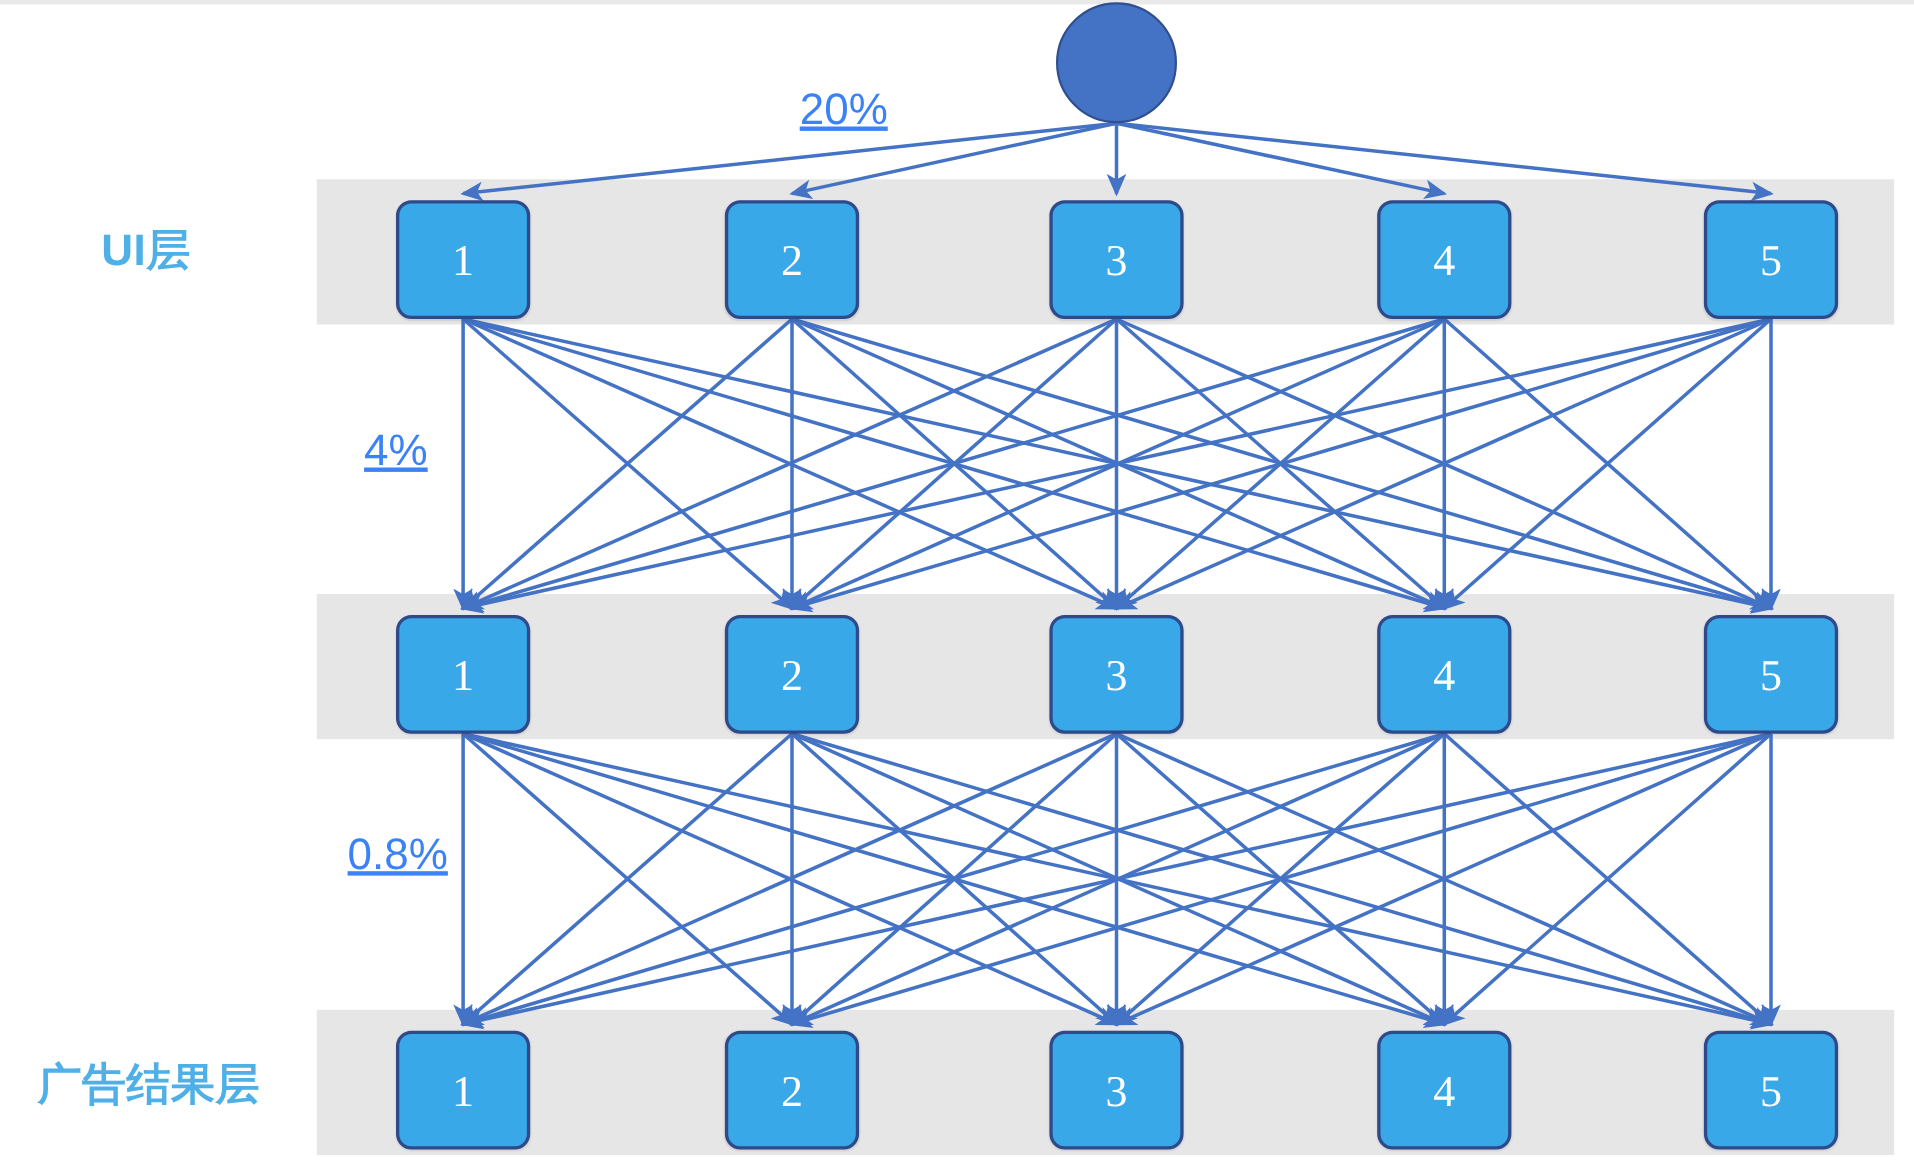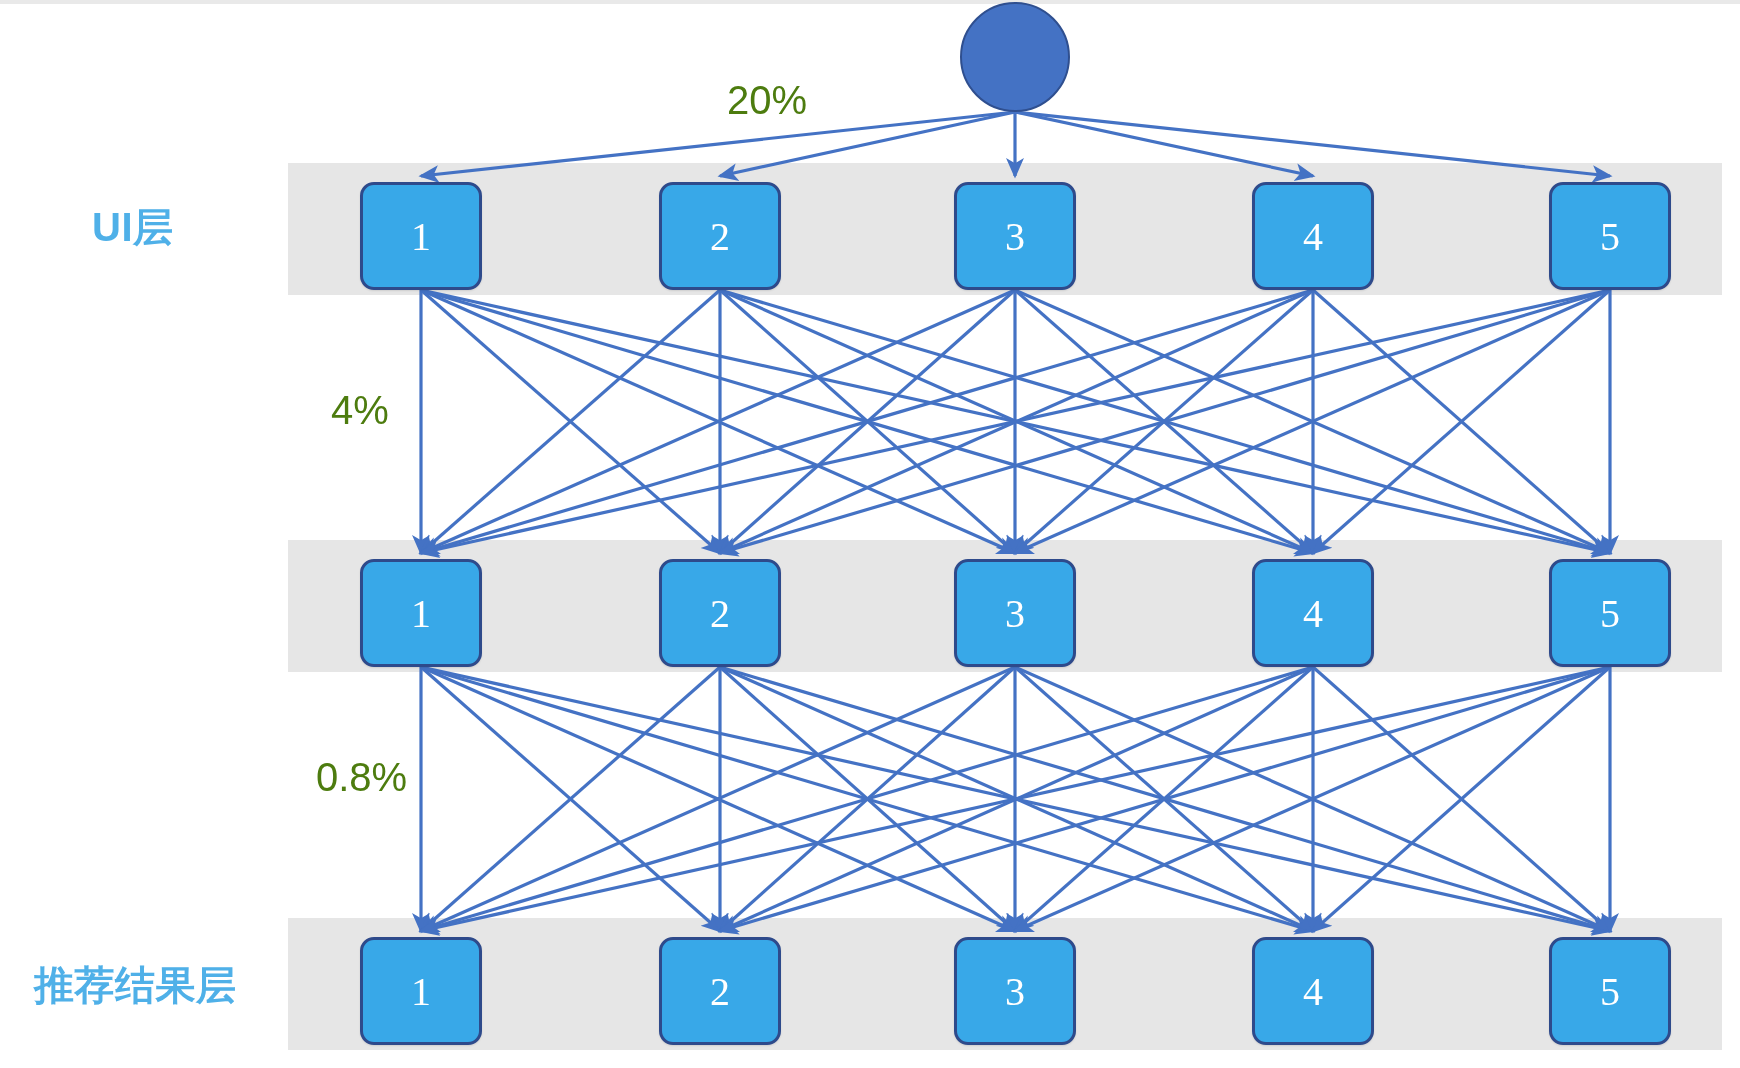--- a/index.html
+++ b/index.html
@@ -56,24 +56,25 @@
   }
   .root-node {
     position: absolute;
     box-sizing: border-box;
     border-radius: 50%;
     background: #4472c4;
     border: 2px solid #2f4f8f;
   }
   .pct {
     position: absolute;
-    color: #4d7c0f;
+    color: #3b82f6;
     font-size: 40px;
     font-family: "Liberation Sans", sans-serif;
     white-space: nowrap;
+    text-decoration: underline;
   }
   .topbar {
     position: absolute;
     left: 0;
     top: 0;
     width: 1740px;
     height: 4px;
     background: #e9e9e9;
   }
 </style>
@@ -149,21 +150,21 @@
         <line x1="1610" y1="667" x2="720" y2="931"></line>
         <line x1="1610" y1="667" x2="1015" y2="931"></line>
         <line x1="1610" y1="667" x2="1313" y2="931"></line>
         <line x1="1610" y1="667" x2="1610" y2="931"></line>
       </g>
   </svg>
 
   <div class="root-node" style="left:960px; top:2px; width:110px; height:110px;"></div>
 
   <div class="layer-label" style="left:92px; top:200px; font-size:40px;">UI层</div>
-  <div class="layer-label" style="left:34px; top:958px; font-size:40px;">推荐结果层</div>
+  <div class="layer-label" style="left:34px; top:958px; font-size:40px;">广告结果层</div>
 
   <div class="pct" style="left:727px; top:78px;">20%</div>
   <div class="pct" style="left:331px; top:388px;">4%</div>
   <div class="pct" style="left:316px; top:755px;text-align:center;">0.8%</div>
 
   <div class="node" style="left:360px; top:182px; width:122px; height:108px;">1</div>
   <div class="node" style="left:659px; top:182px; width:122px; height:108px;">2</div>
   <div class="node" style="left:954px; top:182px; width:122px; height:108px;">3</div>
   <div class="node" style="left:1252px; top:182px; width:122px; height:108px;">4</div>
   <div class="node" style="left:1549px; top:182px; width:122px; height:108px;">5</div>

